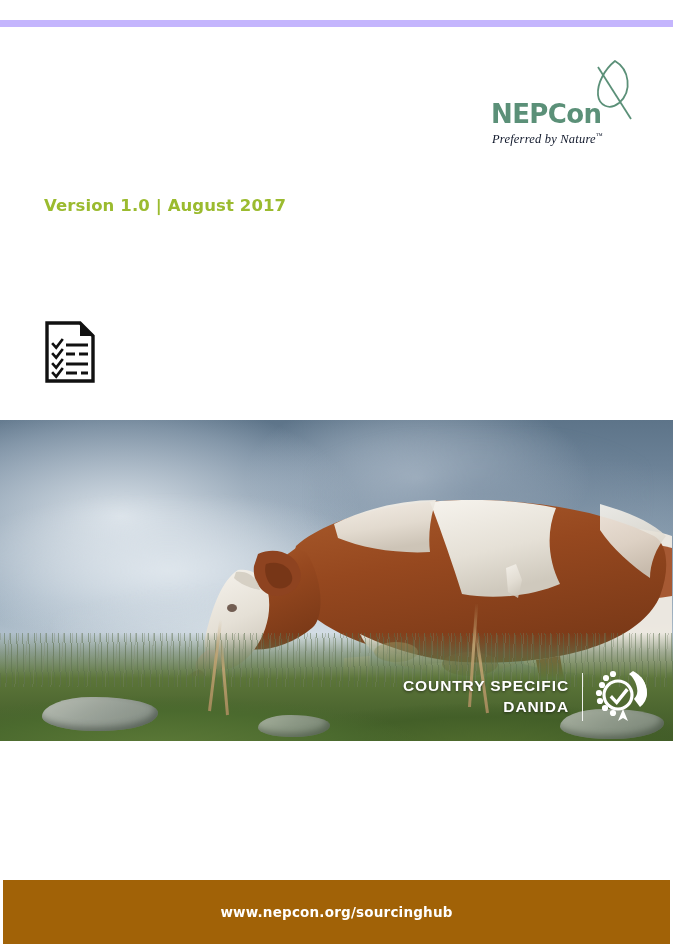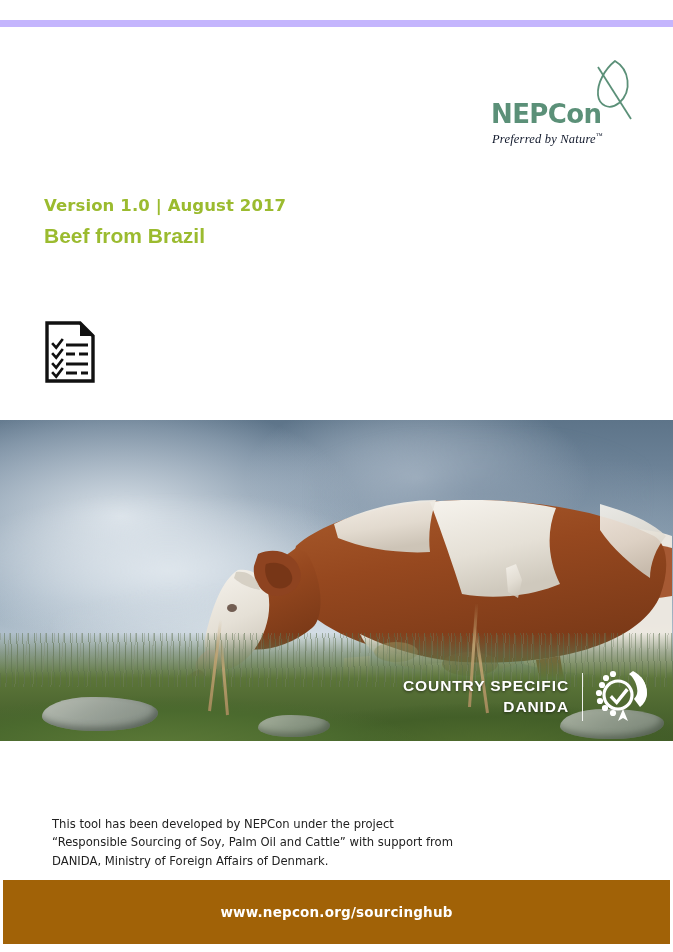--- a/index.html
+++ b/index.html
@@ -265,21 +265,20 @@
     <svg class="logo-leaf" viewBox="0 0 52 70">
       <path d="M30 4 C44 12, 48 34, 34 46 C24 54, 14 48, 13 38 C12 26, 20 12, 30 4 Z" fill="none" stroke="#5b9078" stroke-width="1.8"></path>
       <path d="M13 10 L46 62" fill="none" stroke="#5b9078" stroke-width="1.8"></path>
     </svg>
     <div class="logo-word">NEPCon</div>
     <div class="logo-tag"><span>Preferred by Nature</span><sup>™</sup></div>
   </div>
 
   <div class="titles">
     <p class="version-line">Version 1.0 | August 2017</p>
-    <h2 class="doc-subtitle">Beef from Brazil</h2>
   </div>
 
   <svg class="checklist-icon" viewBox="0 0 52 62">
     <path d="M3 2 H36 L49 15 V60 H3 Z" fill="#ffffff" stroke="#111111" stroke-width="3.4"></path>
     <path d="M36 2 L36 15 L49 15 Z" fill="#111111"></path>
     <g stroke="#111111" stroke-width="2.6" fill="none" stroke-linecap="square">
       <path d="M9 23 l3.2 3.6 L18 19"></path>
       <path d="M9 33 l3.2 3.6 L18 29"></path>
       <path d="M9 43 l3.2 3.6 L18 39"></path>
       <path d="M9 52 l3.2 3.6 L18 48"></path>
@@ -407,19 +406,18 @@
       <circle cx="9" cy="20" r="3.1"></circle>
       <circle cx="6" cy="28" r="3.1"></circle>
       <circle cx="7" cy="36" r="3.1"></circle>
       <circle cx="12" cy="43" r="3.1"></circle>
       <circle cx="13" cy="13" r="3.1"></circle>
       <circle cx="20" cy="9" r="3.1"></circle>
       <circle cx="20" cy="48" r="3.1"></circle>
     </g>
   </svg>
 
-  <p class="disclaimer">This tool has been developed by NEPCon under the project “Responsible Sourcing of Soy, Palm Oil and Cattle” with support from DANIDA, Ministry of Foreign Affairs of Denmark.</p>
 
   <div class="footer-bar">
     <span class="footer-url">www.nepcon.org/sourcinghub</span>
   </div>
 
 </div>
 
 </body></html>

